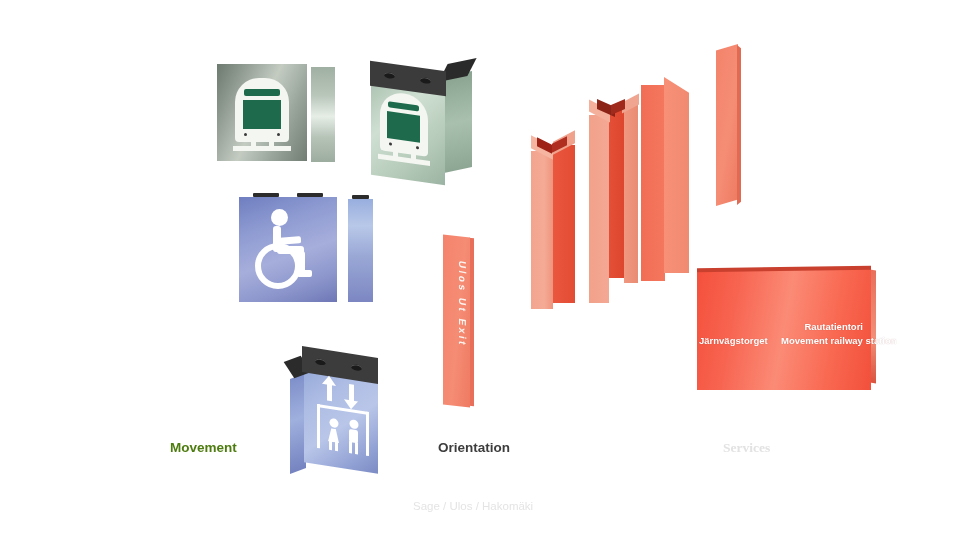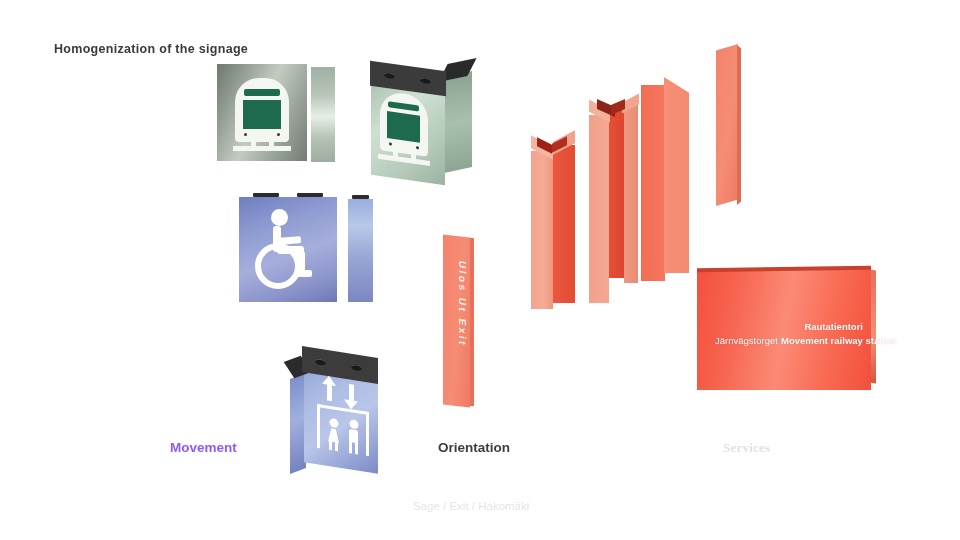--- a/index.html
+++ b/index.html
@@ -33,21 +33,21 @@
     white-space: nowrap;
   }
 
   
   .category-label {
     position: absolute;
     font-size: 13.5px;
     font-weight: bold;
     white-space: nowrap;
   }
-  #cat-movement   { left: 170px; top: 440px; color: #8b5cf6; }
+  #cat-movement   { left: 170px; top: 440px; color: #4d7c0f; }
   #cat-orientation{ left: 438px; top: 440px; color: #3d3d3d; }
   #cat-services   { left: 723px; top: 440px; color: #e2e2e2; font-family: Liberation Serif, serif; }
 
   #credits {
     position: absolute;
     left: 413px;
     top: 500px;
     font-size: 11.5px;
     color: #e4e4e4;
     white-space: nowrap;
@@ -332,22 +332,22 @@
     position: absolute;
     color: #ffffff;
     white-space: nowrap;
     text-shadow: 0 0 1px rgba(120,30,20,.35);
   }
   #station-name-fi {
     right: 8px; top: 52px;
     font-size: 9.5px; font-weight: bold;
   }
   #station-name-sv {
-    left: 18px; top: 66px;
-    font-size: 9.5px; font-weight: normal;
+    left: 2px; top: 66px;
+    font-size: 9.5px; font-weight: bold;
   }
   #station-name-en {
     left: 84px; top: 66px;
     font-size: 9.5px; font-weight: bold;
   }
 
   
   #exit-pylon {
     position: absolute;
     left: 443px; top: 236px;
@@ -378,21 +378,20 @@
     letter-spacing: 2.5px;
     white-space: nowrap;
     text-align: center;
   }
 </style>
 </head>
 <body>
 
 <div class="slide">
 
-  <div id="slide-title">Homogenization  of the signage</div>
 
   <div id="tram-flat-panel">
     <div class="tram-glyph" style="top:14px;width:54px;height:72px;">
       <div class="tram-body">
         <div class="tram-stripe"></div>
         <div class="tram-window"></div>
         <div class="tram-lamp l"></div>
         <div class="tram-lamp r"></div>
       </div>
       <div class="tram-leg" style="left:16px;top:62px;"></div>
@@ -515,15 +514,15 @@
       <div class="station-text" id="station-name-sv">Järnvägstorget</div>
       <div class="station-text" id="station-name-en">Movement railway station</div>
     </div>
     <div id="station-topedge"></div>
   </div>
 
   <div class="category-label" id="cat-movement">Movement</div>
   <div class="category-label" id="cat-orientation">Orientation</div>
   <div class="category-label" id="cat-services">Services</div>
 
-  <div id="credits">Sage / Exit / Hakomäki</div>
+  <div id="credits">Sage / Ulos / Hakomäki</div>
 
 </div>
 
 </body></html>

